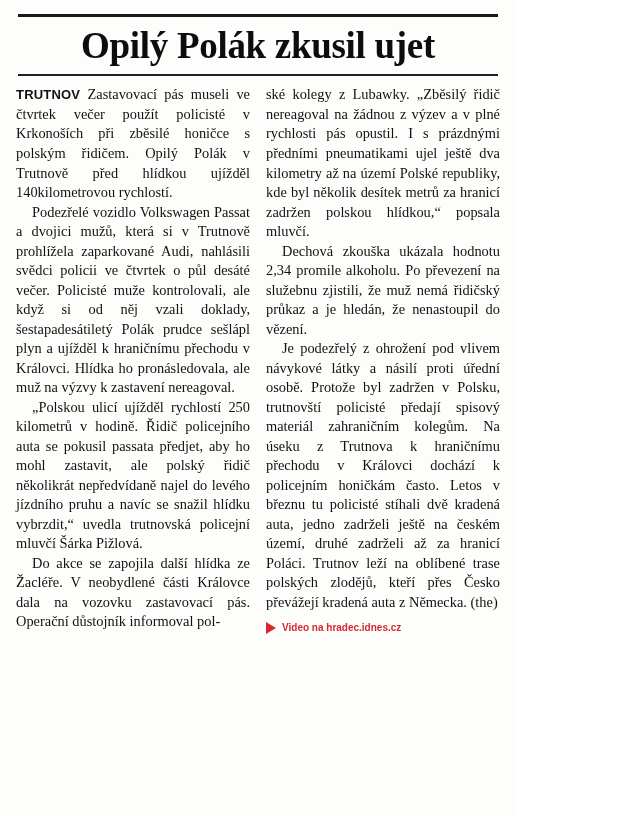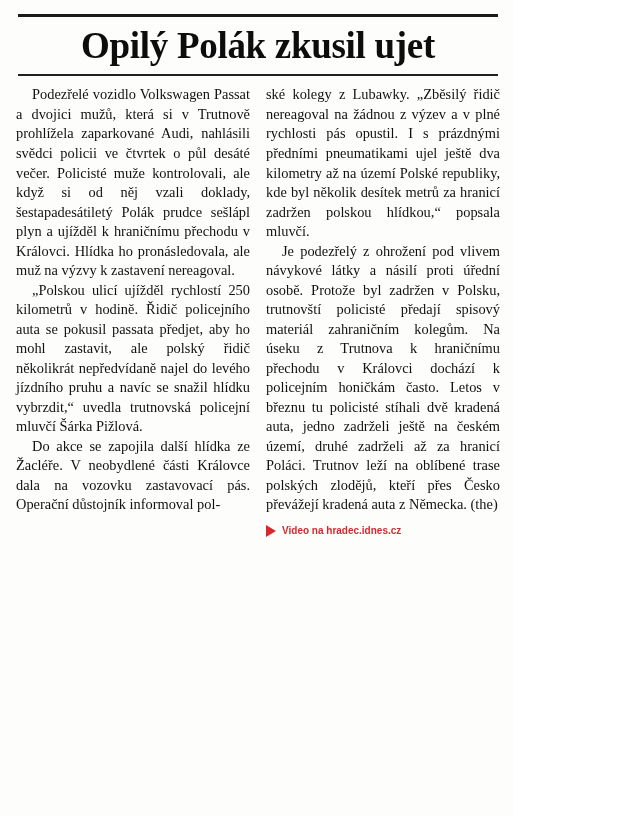--- a/index.html
+++ b/index.html
@@ -105,27 +105,29 @@
 
   <h1 class="headline">
     <span class="line">Opilý Polák zkusil ujet</span>
   </h1>
 
   <div class="rule-under"></div>
 
   <div class="columns">
 
     <div class="col">
+      <p class="first"><span class="lede-label">TRUTNOV</span> <span>Zastavovací pás museli ve čtvrtek večer použít policisté v Krkonoších při zběsilé honičce s polským řidičem. Opilý Polák v Trutnově před hlídkou ujížděl 140kilometrovou rychlostí.</span></p>
       <p>Podezřelé vozidlo Volkswagen Passat a dvojici mužů, která si v Trutnově prohlížela zaparkované Audi, nahlásili svědci policii ve čtvrtek o půl desáté večer. Policisté muže kontrolovali, ale když si od něj vzali doklady, šestapadesátiletý Polák prudce sešlápl plyn a ujížděl k hraničnímu přechodu v Královci. Hlídka ho pronásledovala, ale muž na výzvy k zastavení nereagoval.</p>
       <p>„Polskou ulicí ujížděl rychlostí 250 kilometrů v hodině. Řidič policejního auta se pokusil passata předjet, aby ho mohl zastavit, ale polský řidič několikrát nepředvídaně najel do levého jízdního pruhu a navíc se snažil hlídku vybrzdit,“ uvedla trutnovská policejní mluvčí Šárka Pižlová.</p>
       <p>Do akce se zapojila další hlídka ze Žacléře. V neobydlené části Královce dala na vozovku zastavovací pás. Operační důstojník informoval pol-</p>
     </div>
 
     <div class="col">
       <p class="first">ské kolegy z Lubawky. „Zběsilý řidič nereagoval na žádnou z výzev a v plné rychlosti pás opustil. I s prázdnými předními pneumatikami ujel ještě dva kilometry až na území Polské republiky, kde byl několik desítek metrů za hranicí zadržen polskou hlídkou,“ popsala mluvčí.</p>
+      <p>Dechová zkouška ukázala hodnotu 2,34 promile alkoholu. Po převezení na služebnu zjistili, že muž nemá řidičský průkaz a je hledán, že nenastoupil do vězení.</p>
       <p>Je podezřelý z ohrožení pod vlivem návykové látky a násilí proti úřední osobě. Protože byl zadržen v Polsku, trutnovští policisté předají spisový materiál zahraničním kolegům. Na úseku z Trutnova k hraničnímu přechodu v Královci dochází k policejním honičkám často. Letos v březnu tu policisté stíhali dvě kradená auta, jedno zadrželi ještě na českém území, druhé zadrželi až za hranicí Poláci. Trutnov leží na oblíbené trase polských zlodějů, kteří přes Česko převážejí kradená auta z Německa. (the)</p>
       <div class="video-line">
         <span class="arrow-icon"></span>
         <span class="video-text">Video na hradec.idnes.cz</span>
       </div>
     </div>
 
   </div>
 </div>
 

